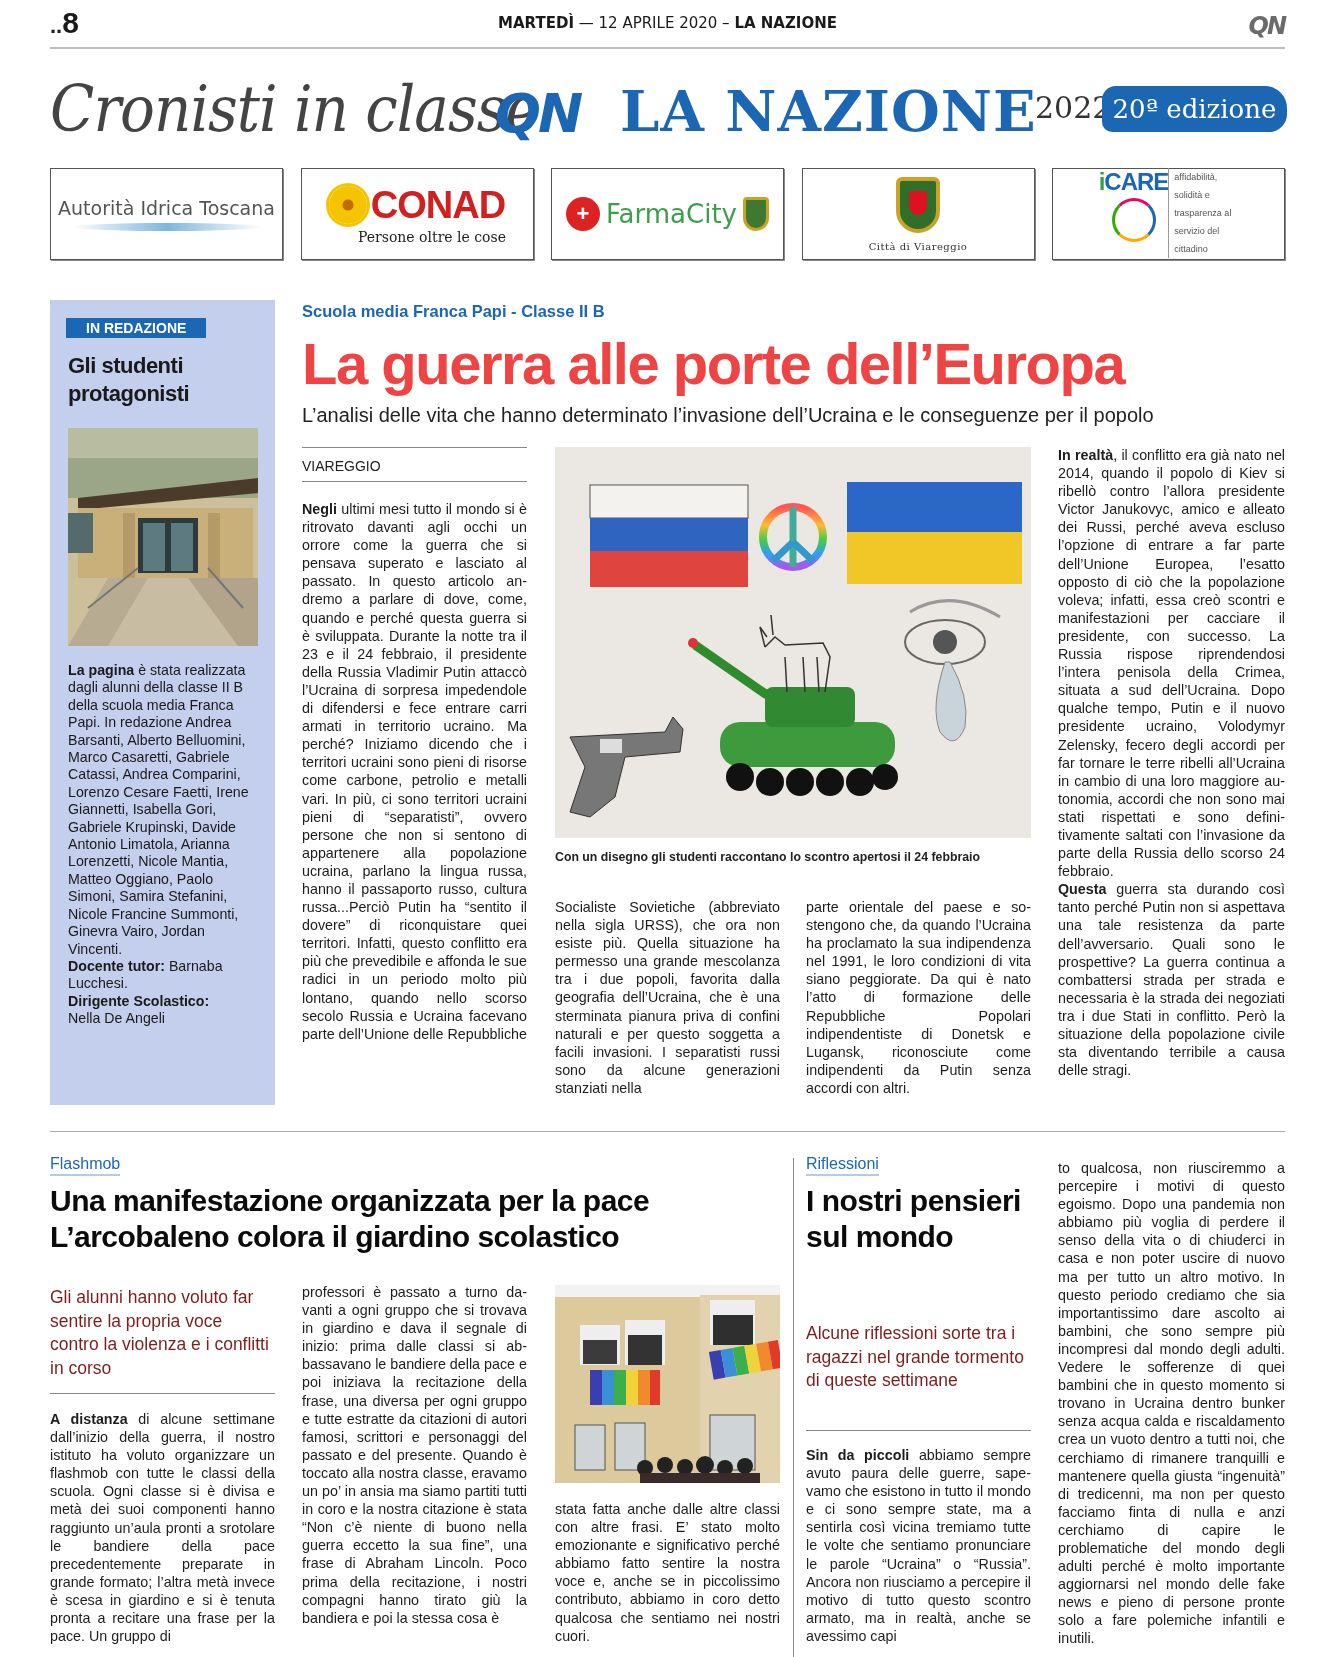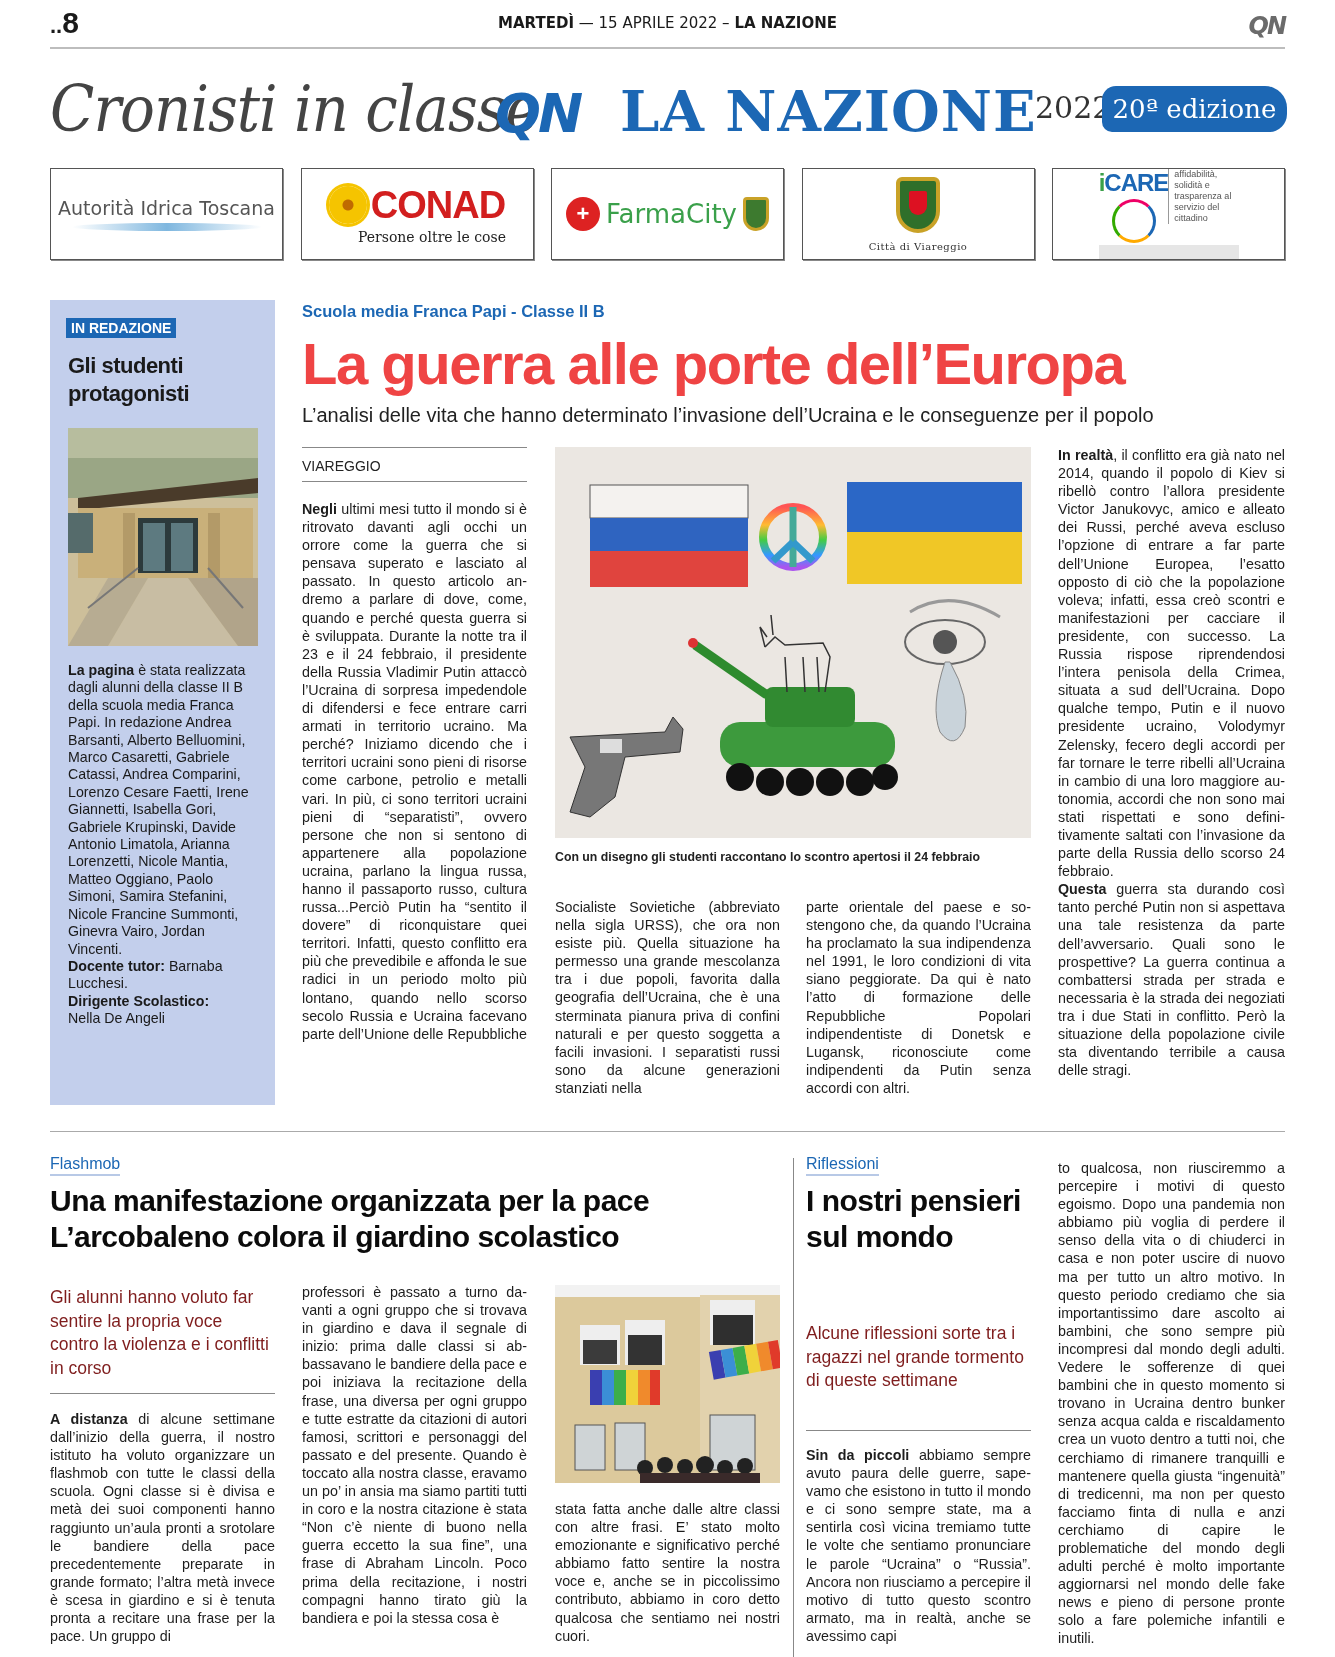--- a/index.html
+++ b/index.html
@@ -35,26 +35,26 @@
   .farma-cross { width: 34px; height: 34px; border-radius: 50%; background: #d22; color: #fff; font-size: 22px; line-height: 34px; text-align: center; font-weight: bold; }
   .farma-name { font-size: 26px; color: #3aa04a; font-family: "DejaVu Sans", sans-serif; }
   .crest { width: 26px; height: 34px; background: #3d7a2f; border-radius: 4px 4px 13px 13px; border: 3px solid #c9a227; }
   .crest-big { width: 44px; height: 56px; background: #2f6f2a; border-radius: 6px 6px 22px 22px; border: 4px solid #c9a227; position: relative; }
   .crest-big::after { content: ""; position: absolute; left: 9px; top: 10px; width: 18px; height: 24px; background: #d12; border-radius: 2px 2px 9px 9px; }
   .viareggio-name { font-family: "DejaVu Serif", serif; font-size: 10px; color: #333; margin-top: 8px; letter-spacing: 0.5px; }
   .icare-wrap { display: flex; align-items: flex-start; }
   .icare-logo { font-size: 24px; font-weight: bold; color: #1c67b4; letter-spacing: -1px; }
   .icare-logo span { color: #3aa04a; }
   .icare-ring { width: 44px; height: 44px; border-radius: 50%; border: 3px solid #e06; border-right-color: #1c67b4; border-bottom-color: #fa0; border-left-color: #3a0; margin: 2px auto 0; }
-  .icare-text { font-size: 9px; color: #555; line-height: 11px; border-left: 1px solid #999; padding-left: 5px; }
+  .icare-text { font-size: 9px; color: #555; line-height: 18px; border-left: 1px solid #999; padding-left: 5px; }
   .icare-foot { width: 140px; height: 16px; background: #e6e6e6; margin-top: 2px; }
 
   
   .sidebar { left: 50px; top: 300px; width: 225px; height: 805px; background: #c3cfec; }
-  .tag-red { left: 16px; top: 18px; background: #1c67b4; color: #fff; font-weight: bold; font-size: 14px; padding: 2px 5px; }
+  .tag-red { left: 16px; top: 18px; background: #1c67b4; color: #fff; font-weight: bold; font-size: 14px; padding: 2px 20px; }
   .sb-title { left: 18px; top: 52px; font-size: 22px; font-weight: bold; line-height: 28px; width: 200px; letter-spacing: -0.5px; }
   .sb-photo { left: 18px; top: 128px; width: 190px; height: 218px; overflow: hidden; background: #cdbf9a; }
   .sb-text { left: 18px; top: 362px; width: 195px; font-size: 14.2px; line-height: 17.4px; }
   .sb-text b { font-weight: bold; }
 
   
   .kicker { left: 302px; top: 302px; font-size: 16.5px; font-weight: bold; color: #1c67b4; }
   .headline { left: 302px; top: 330px; font-size: 58px; font-weight: bold; letter-spacing: -1.5px; color: #ef4444; }
   .subhead { left: 302px; top: 404px; font-size: 20px; color: #222; }
   .rule { background: #888; height: 1px; }
@@ -72,21 +72,21 @@
   .kicker2 { font-size: 16px; color: #1c67b4; border-bottom: 2px solid #b8c9e6; padding-bottom: 1px; }
   .head2 { font-size: 30px; font-weight: bold; letter-spacing: -0.5px; line-height: 36px; color: #0b0b0b; }
   .deck { font-size: 17.5px; line-height: 23.5px; color: #7f1d1d; }
   .vrule { left: 793px; top: 1158px; width: 1px; height: 499px; background: #888; }
   .photo2 { left: 555px; top: 1285px; width: 225px; height: 198px; background: #d9c89c; overflow: hidden; }
 </style>
 </head>
 <body>
 
 <div class="abs page-num"><span class="dots">..</span><span>8</span></div>
-<div class="abs dateline"><b>MARTEDÌ</b><span> — </span><span>15 APRILE 2022</span><span> – </span><b>LA NAZIONE</b></div>
+<div class="abs dateline"><b>MARTEDÌ</b><span> — </span><span>12 APRILE 2020</span><span> – </span><b>LA NAZIONE</b></div>
 <div class="abs qn-small">QN</div>
 <div class="abs top-rule"></div>
 
 <div class="abs banner">
   <div class="abs cronisti">Cronisti in classe</div>
   <div class="abs qn-big">QN</div>
   <div class="abs lanazione">LA NAZIONE</div>
   <div class="abs year">2022</div>
   <div class="abs edizione">20ª edizione</div>
 </div>

